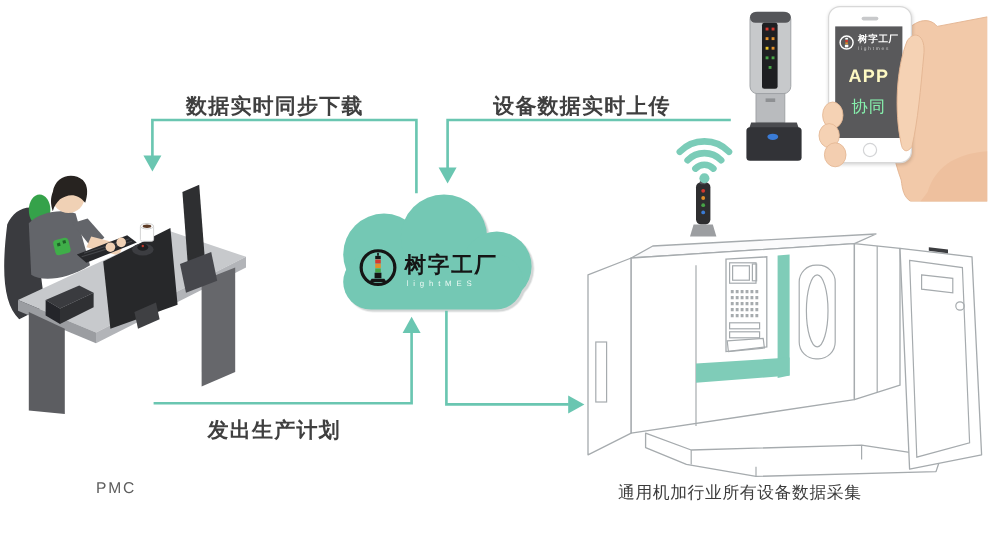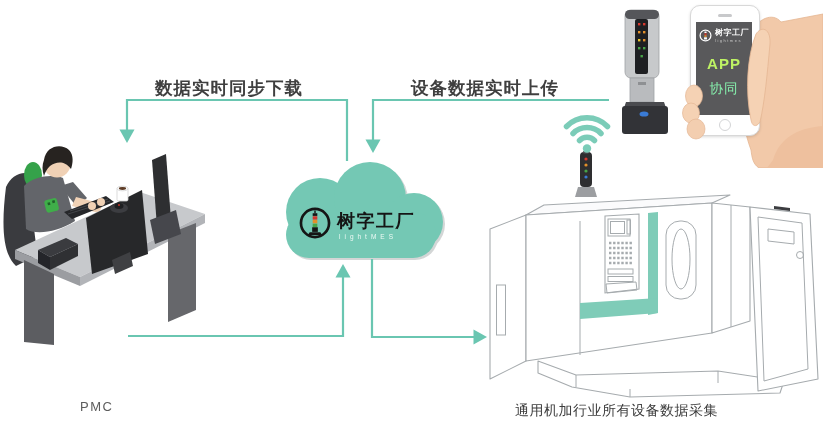--- a/index.html
+++ b/index.html
@@ -30,21 +30,21 @@
   .earpiece{position:absolute;left:27px;top:8px;width:14px;height:3px;border-radius:2px;background:#c8c9cb;}
   .phone-screen{
     position:absolute;left:5px;top:16px;width:56px;height:93px;background:#59595b;
     display:flex;flex-direction:column;align-items:center;
   }
   .phone-logo{display:flex;align-items:center;gap:3px;margin-top:7px;}
   .phone-ring{width:13px;height:13px;flex:0 0 auto;}
   .phone-brand-col{display:flex;flex-direction:column;}
   .phone-brand{font-size:8px;font-weight:700;color:#fff;letter-spacing:0.5px;line-height:1.1;}
   .phone-sub{font-size:4px;letter-spacing:1.5px;color:#c6c6c6;}
-  .phone-line1{color:#bef264;font-size:15px;font-weight:700;letter-spacing:1px;margin-top:12px;}
+  .phone-line1{color:#fef9c3;font-size:15px;font-weight:700;letter-spacing:1px;margin-top:12px;}
   .phone-line2{color:#86efac;font-size:13.5px;letter-spacing:1px;margin-top:8px;}
   .home-btn{position:absolute;left:28px;bottom:4px;width:12px;height:12px;border-radius:50%;border:1.5px solid #d3d4d6;box-sizing:border-box;}
 </style>
 </head>
 <body>
 
 <div class="scene">
 
   <svg class="abs" style="left:0;top:142px" width="225" height="205" viewBox="0 0 225 205">
 
@@ -258,16 +258,17 @@
     <g fill="#6ac6b1">
       <polygon points="127,143 119.5,129.5 134.5,129.5"></polygon>
       <polygon points="373,153 365.5,139.5 380.5,139.5"></polygon>
       <polygon points="343,264 335.5,277.5 350.5,277.5"></polygon>
       <polygon points="487,337 473.5,329.5 473.5,344.5"></polygon>
     </g>
   </svg>
 
   <div class="flow-label" style="left:411px;top:76px">设备数据实时上传</div>
   <div class="flow-label" style="left:155px;top:76px">数据实时同步下载</div>
+  <div class="flow-label" style="left:173px;top:346px">发出生产计划</div>
   <div class="caption pmc" style="left:68px;top:399px">PMC</div>
   <div class="caption machine-cap" style="left:515px;top:402px">通用机加行业所有设备数据采集</div>
 
 </div>
 
 </body></html>

